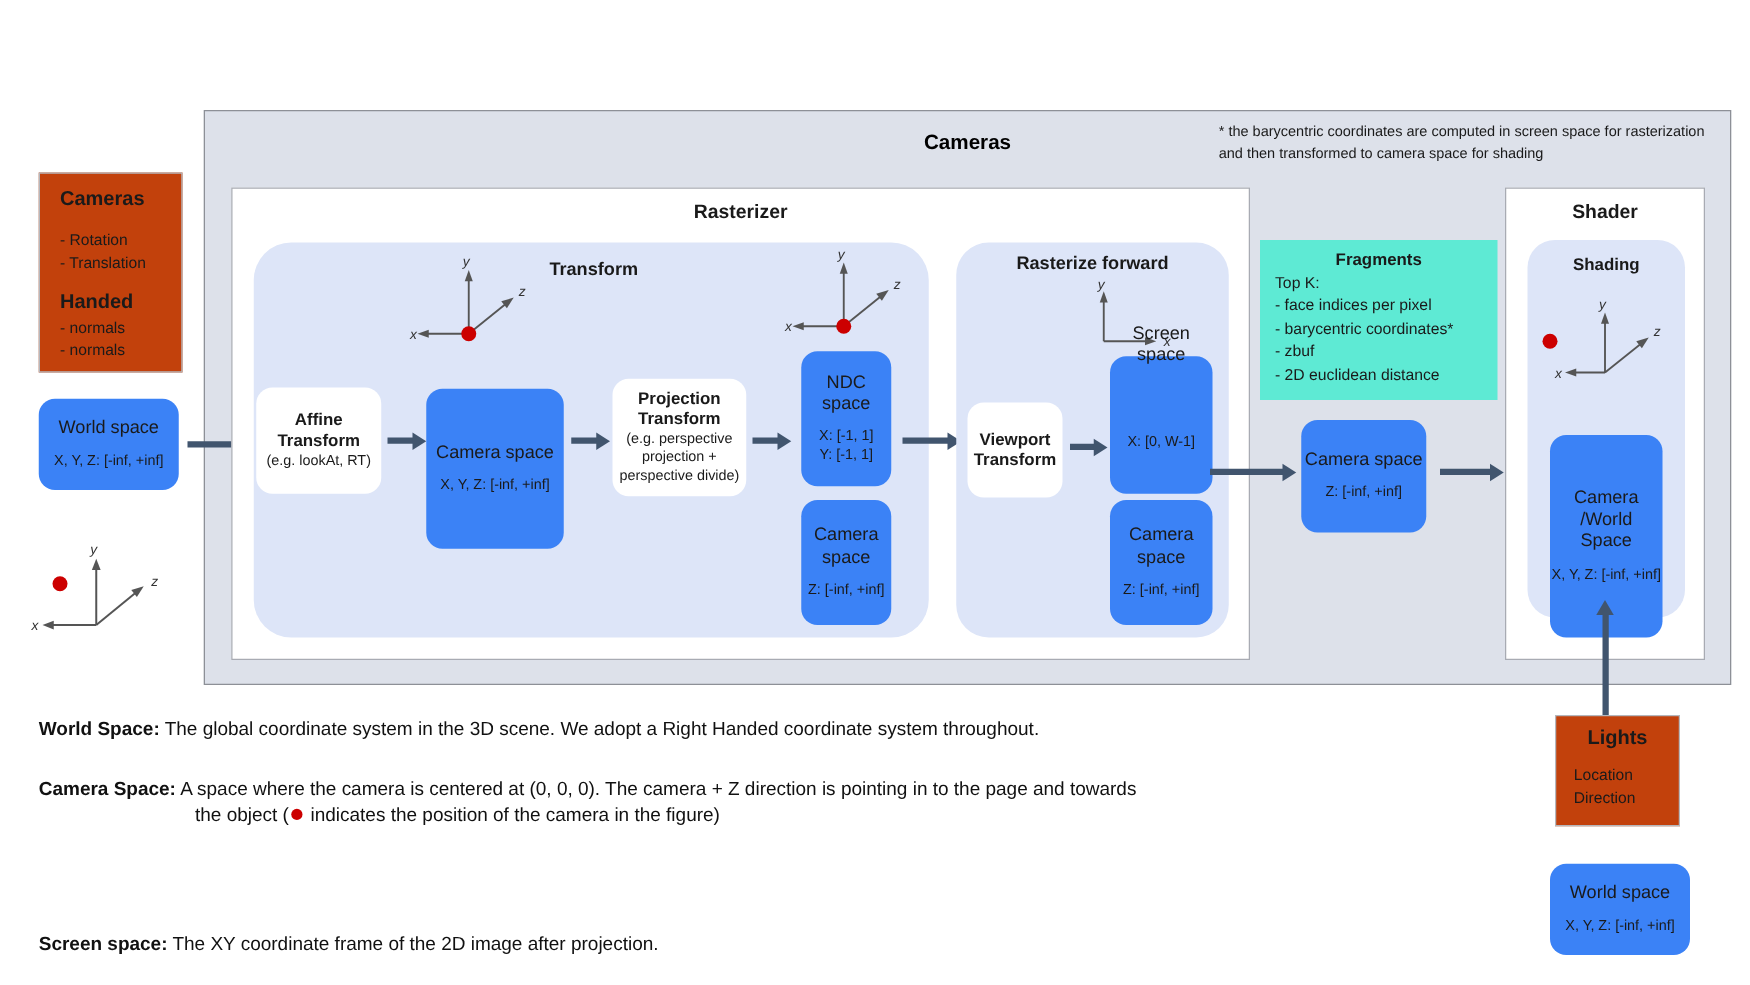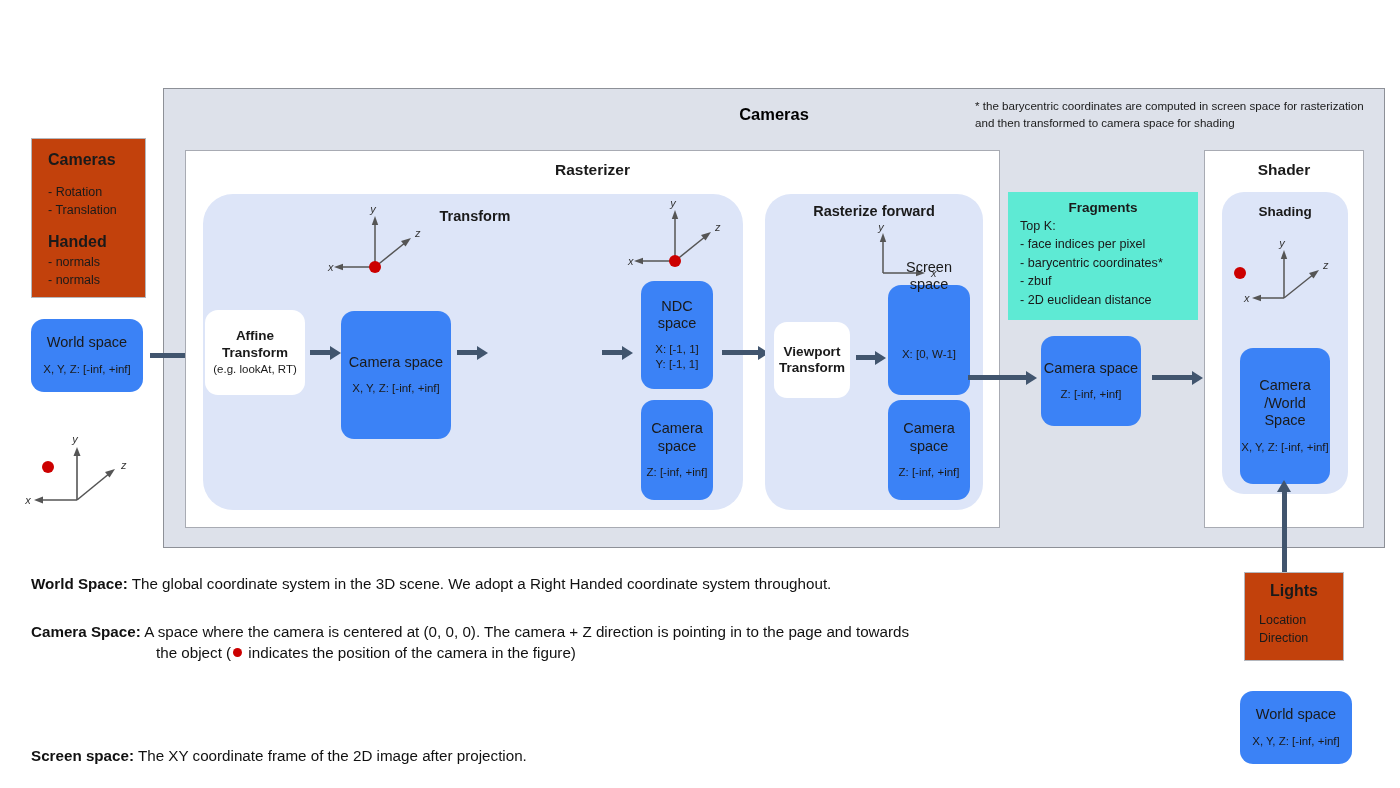--- a/index.html
+++ b/index.html
@@ -206,20 +206,24 @@
 
   <div class="abs arrow-h" style="left:310px; top:350px; width:22px;"></div>
 
   <div class="abs node salmon" style="left:341px; top:311px; width:110px; height:128px;">
     <div class="ttl">Camera space</div>
     <div class="sub">X, Y, Z: [-inf, +inf]</div>
   </div>
 
   <div class="abs arrow-h" style="left:457px; top:350px; width:22px;"></div>
 
+  <div class="abs node white" style="left:490px; top:303px; width:107px; height:94px;">
+    <div class="ttl">Projection Transform</div>
+    <div class="sub" style="padding:0 3px;">(e.g. perspective projection + perspective divide)</div>
+  </div>
 
   <div class="abs arrow-h" style="left:602px; top:350px; width:22px;"></div>
 
   <svg class="abs" style="left:620px; top:196px; width:110px; height:90px;" viewBox="0 0 110 90">
     <line x1="55" y1="65" x2="55" y2="20" stroke="#555" stroke-width="1.5"></line>
     <polygon points="55,14 51.8,23 58.2,23" fill="#555"></polygon>
     <line x1="55" y1="65" x2="20" y2="65" stroke="#555" stroke-width="1.5"></line>
     <polygon points="14,65 23,61.8 23,68.2" fill="#555"></polygon>
     <line x1="55" y1="65" x2="86" y2="40" stroke="#555" stroke-width="1.5"></line>
     <polygon points="91,36 81,39 85.5,44.5" fill="#555"></polygon>
@@ -302,21 +306,21 @@
     <polygon points="58,14 54.8,23 61.2,23" fill="#555"></polygon>
     <line x1="58" y1="62" x2="32" y2="62" stroke="#555" stroke-width="1.5"></line>
     <polygon points="26,62 35,58.8 35,65.2" fill="#555"></polygon>
     <line x1="58" y1="62" x2="88" y2="38" stroke="#555" stroke-width="1.5"></line>
     <polygon points="93,34 83,37 87.5,42.5" fill="#555"></polygon>
     <text class="axis-label" x="56" y="11" text-anchor="middle">y</text>
     <text class="axis-label" x="18" y="66">x</text>
     <text class="axis-label" x="97" y="33">z</text>
   </svg>
 
-  <div class="abs node salmon" style="left:1240px; top:348px; width:90px; height:136px;">
+  <div class="abs node salmon" style="left:1240px; top:348px; width:90px; height:162px;">
     <div class="ttl">
       <span>Camera</span><br>
       <span>/World</span><br>
       <span>Space</span>
     </div>
     <div class="sub">X, Y, Z: [-inf, +inf]</div>
   </div>
 
   <div class="abs arrow-up" style="left:1282px; top:490px; height:82px;"></div>
 

